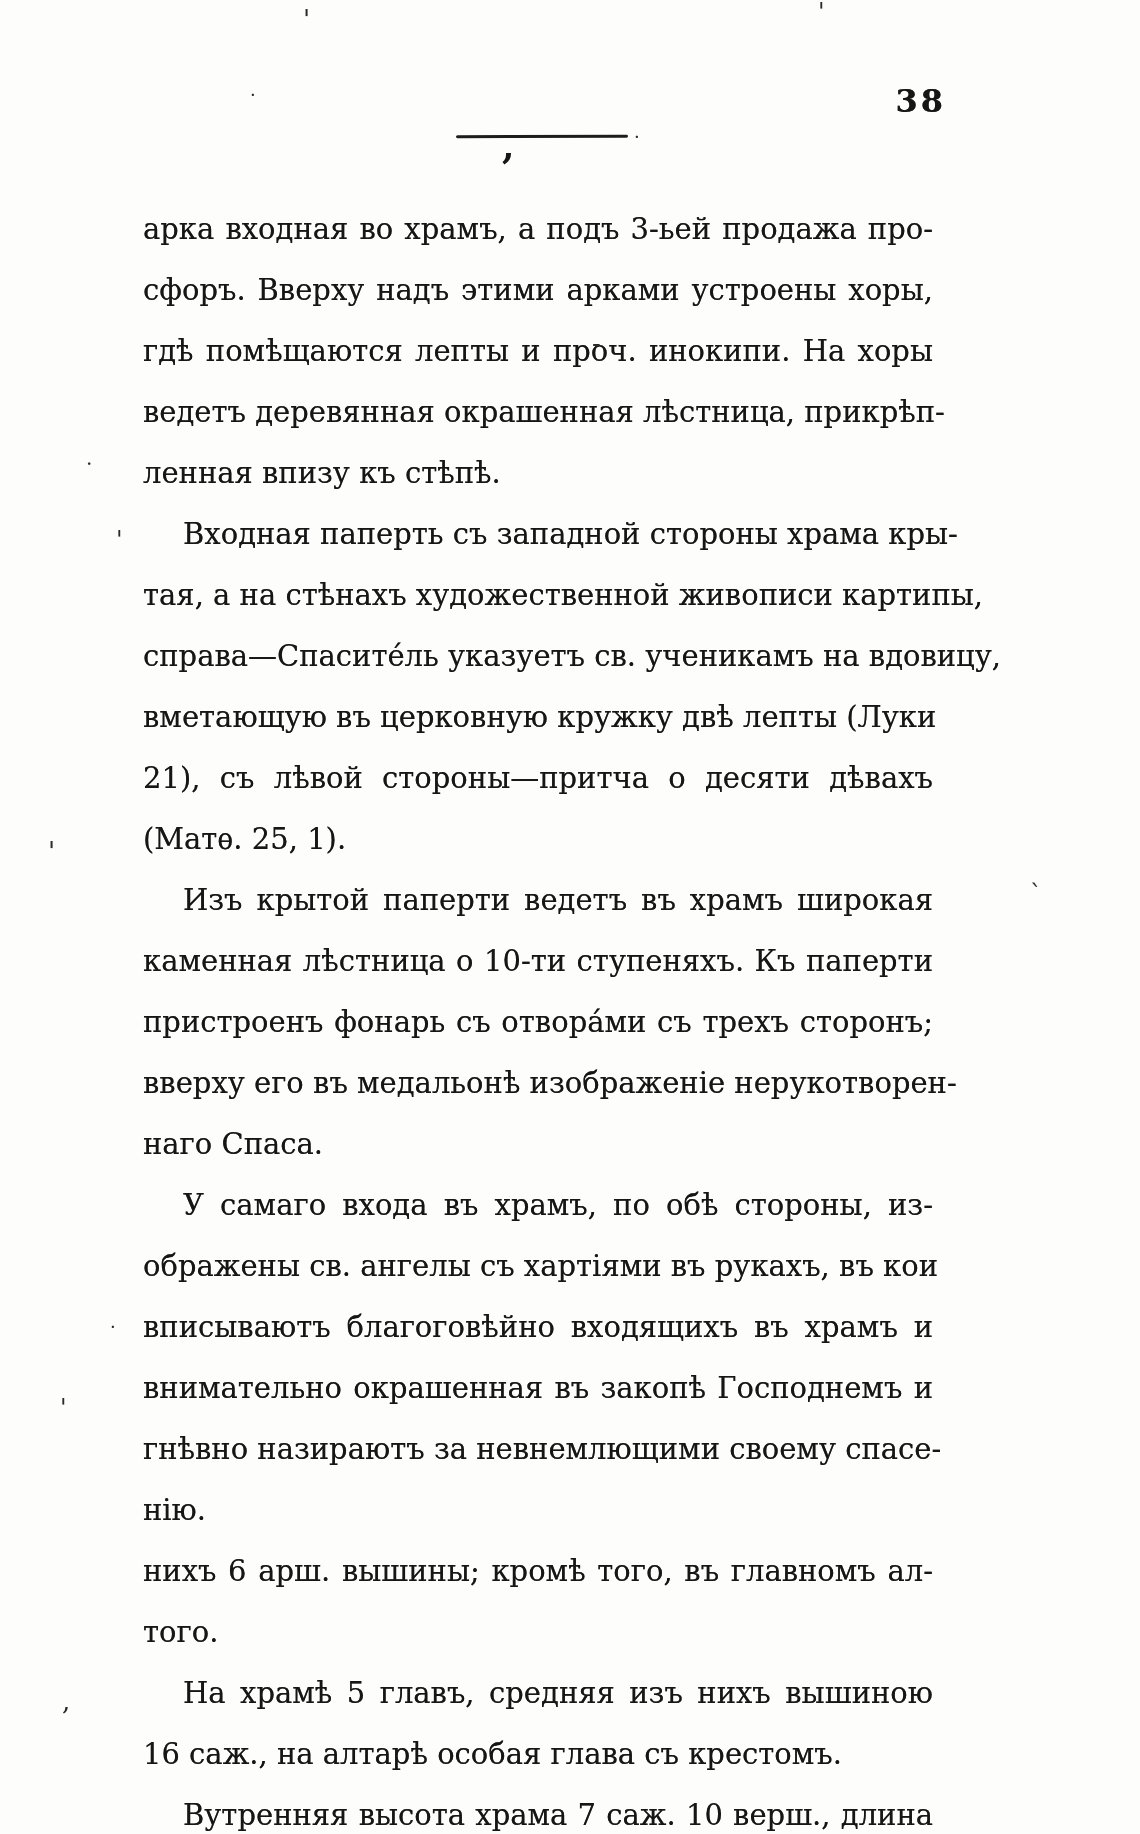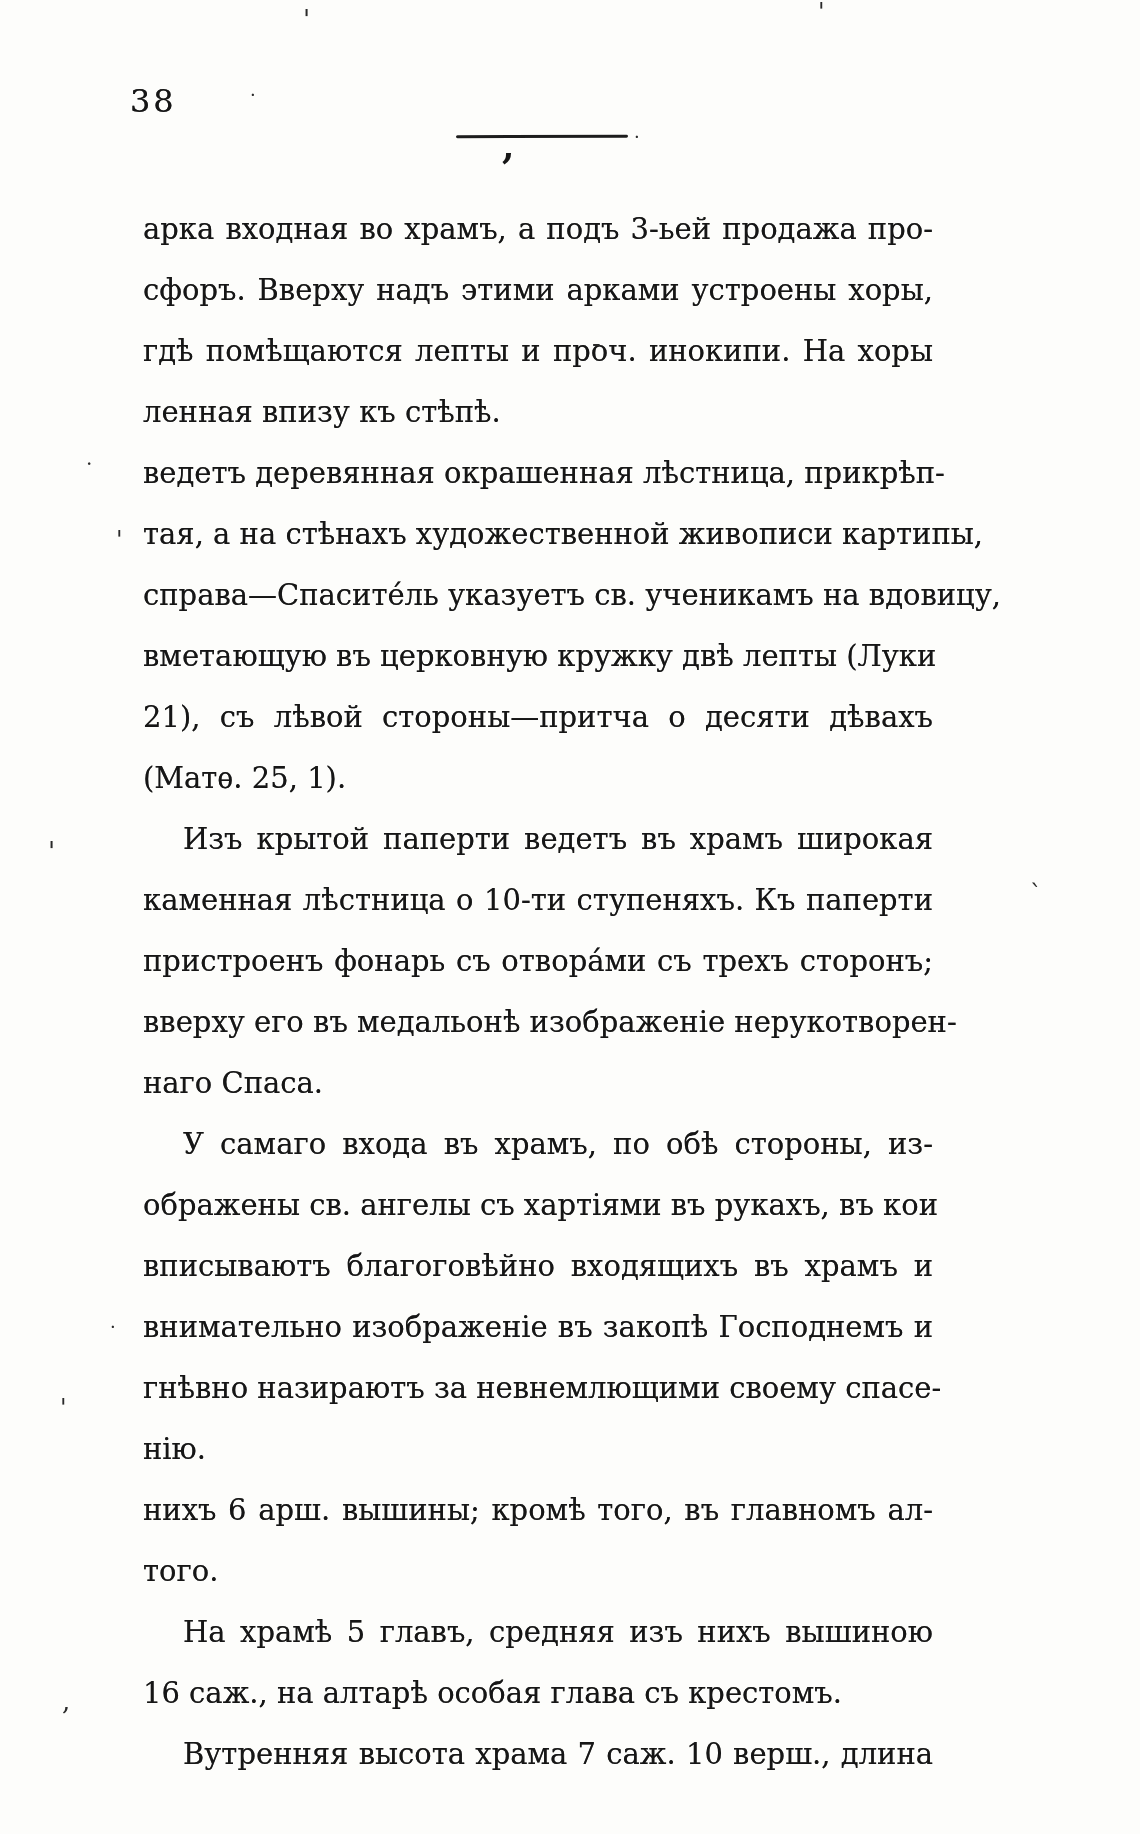--- a/index.html
+++ b/index.html
@@ -6,22 +6,23 @@
   .page{
     position:relative;
     width:1140px;height:1834px;
     background:#fdfdfb;
     color:#161616;
     font-family:"DejaVu Serif","Liberation Serif",serif;
     overflow:hidden;
   }
   .page-number{
     position:absolute;top:82px;left:130px;width:816px;
-    text-align:left;font-size:32px;letter-spacing:3px;
+    text-align:right;font-size:32px;letter-spacing:3px;
     text-shadow:0 0 .5px rgba(0,0,0,.65);
+    font-weight:bold;
   }
   .header-rule{
     position:absolute;top:135px;left:456px;width:172px;height:3px;
     background:#1d1d1d;border-radius:2px;transform:rotate(-.2deg);
   }
   .header-ornament{
     position:absolute;top:128px;left:502px;
     font-size:36px;font-weight:bold;line-height:1;
   }
   .text-block{
@@ -47,36 +48,37 @@
 <div class="page">
 
   <div class="page-number">38</div>
   <div class="header-rule"></div>
   <div class="header-ornament">,</div>
 
   <main class="text-block">
     <p class="ln">арка входная во храмъ, а подъ 3-ьей продажа про-</p>
     <p class="ln">сфоръ. Вверху надъ этими арками устроены хоры,</p>
     <p class="ln">гдѣ помѣщаются лепты и проч. инокипи. На хоры</p>
+    <p class="ln">ведетъ деревянная окрашенная лѣстница, прикрѣп-</p>
     <p class="ln last">ленная впизу къ стѣпѣ.</p>
-    <p class="ln">ведетъ деревянная окрашенная лѣстница, прикрѣп-</p>
+    <p class="ln indent">Входная паперть съ западной стороны храма кры-</p>
     <p class="ln">тая, а на стѣнахъ художественной живописи картипы,</p>
     <p class="ln">справа—Спасите́ль указуетъ св. ученикамъ на вдовицу,</p>
     <p class="ln">вметающую въ церковную кружку двѣ лепты (Луки</p>
     <p class="ln">21), съ лѣвой стороны—притча о десяти дѣвахъ</p>
     <p class="ln last">(Матѳ. 25, 1).</p>
     <p class="ln indent">Изъ крытой паперти ведетъ въ храмъ широкая</p>
     <p class="ln">каменная лѣстница о 10-ти ступеняхъ. Къ паперти</p>
     <p class="ln">пристроенъ фонарь съ отвора́ми съ трехъ сторонъ;</p>
     <p class="ln">вверху его въ медальонѣ изображеніе нерукотворен-</p>
     <p class="ln last">наго Спаса.</p>
     <p class="ln indent">У самаго входа въ храмъ, по обѣ стороны, из-</p>
     <p class="ln">ображены св. ангелы съ хартіями въ рукахъ, въ кои</p>
     <p class="ln">вписываютъ благоговѣйно входящихъ въ храмъ и</p>
-    <p class="ln">внимательно изображеніе въ закопѣ Господнемъ и</p>
+    <p class="ln">внимательно окрашенная въ закопѣ Господнемъ и</p>
     <p class="ln">гнѣвно назираютъ за невнемлющими своему спасе-</p>
     <p class="ln last">нію.</p>
     <p class="ln">нихъ 6 арш. вышины; кромѣ того, въ главномъ ал-</p>
     <p class="ln last">того.</p>
     <p class="ln indent">На храмѣ 5 главъ, средняя изъ нихъ вышиною</p>
     <p class="ln last">16 саж., на алтарѣ особая глава съ крестомъ.</p>
     <p class="ln indent">Вутренняя высота храма 7 саж. 10 верш., длина</p>
   </main>
 
   <span class="speck" style="left:303px;top:6px;font-size:26px;">'</span>

